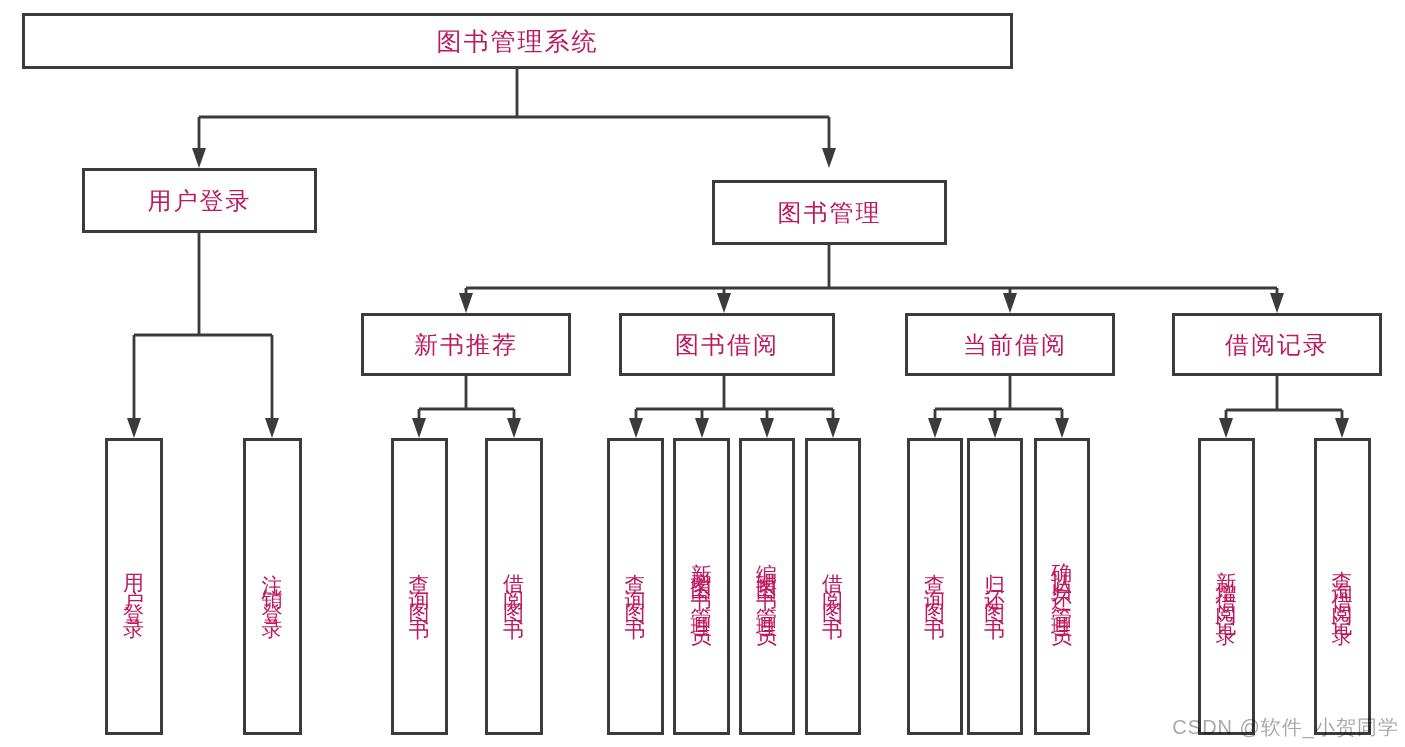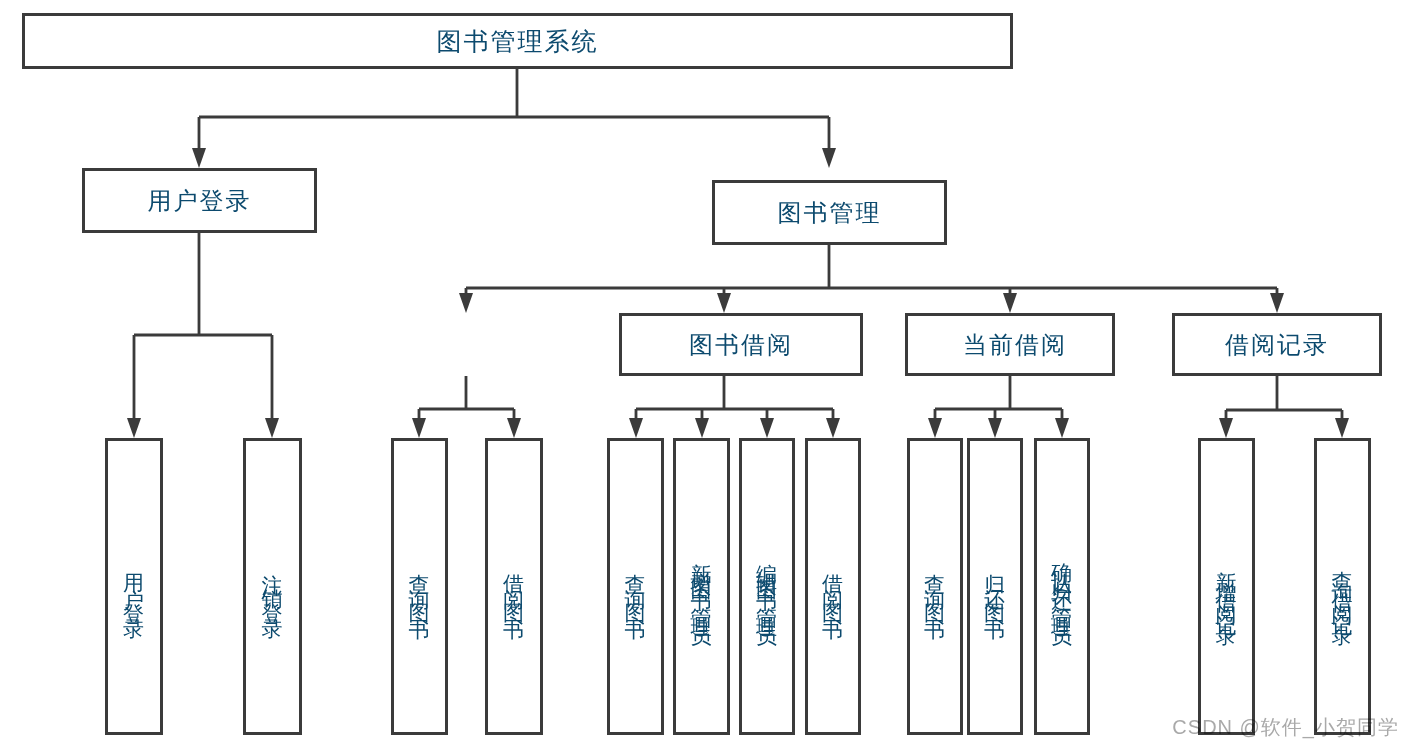--- a/index.html
+++ b/index.html
@@ -10,21 +10,21 @@
     font-family:"Liberation Sans","DejaVu Sans",sans-serif;
     overflow:hidden;
   }
   .connectors{position:absolute;left:0;top:0;z-index:0;}
   .connectors path{fill:none;stroke:#3b3b3b;stroke-width:2.8;}
   .connectors polygon{fill:#3b3b3b;stroke:none;}
   .node{
     position:absolute;box-sizing:border-box;
     border:3px solid #3b3b3b;background:#ffffff;
     display:flex;align-items:center;justify-content:center;
-    color:#0c4a6e;z-index:1;
+    color:#be185d;z-index:1;
   }
   .h-label{font-size:25px;letter-spacing:2px;white-space:nowrap;}
   .lv2 .h-label,.lv3 .h-label{font-size:24px;}
   .leaf .v-label{
     writing-mode:vertical-rl;
     text-orientation:mixed;
     font-size:21px;line-height:1;
     white-space:nowrap;
   }
   .ls-wide  .v-label{letter-spacing:15px;}
@@ -95,21 +95,24 @@
     <span class="h-label">图书管理系统</span>
   </div>
 
   <div class="node lv2" style="left:82px;top:168px;width:235px;height:65px;">
     <span class="h-label">用户登录</span>
   </div>
   <div class="node lv2" style="left:712px;top:180px;width:235px;height:65px;">
     <span class="h-label">图书管理</span>
   </div>
 
-  <div class="node lv3" style="left:619px;top:313px;width:244px;height:63px;">
+  <div class="node lv3" style="left:361px;top:313px;width:210px;height:63px;">
+    <span class="h-label">新书推荐</span>
+  </div>
+  <div class="node lv3" style="left:619px;top:313px;width:216px;height:63px;">
     <span class="h-label">图书借阅</span>
   </div>
   <div class="node lv3" style="left:905px;top:313px;width:210px;height:63px;padding-left:10px;">
     <span class="h-label">当前借阅</span>
   </div>
   <div class="node lv3" style="left:1172px;top:313px;width:210px;height:63px;text-align:right;">
     <span class="h-label">借阅记录</span>
   </div>
 
   <div class="node leaf ls-wide" style="left:105px;top:438px;width:58px;height:297px;">

